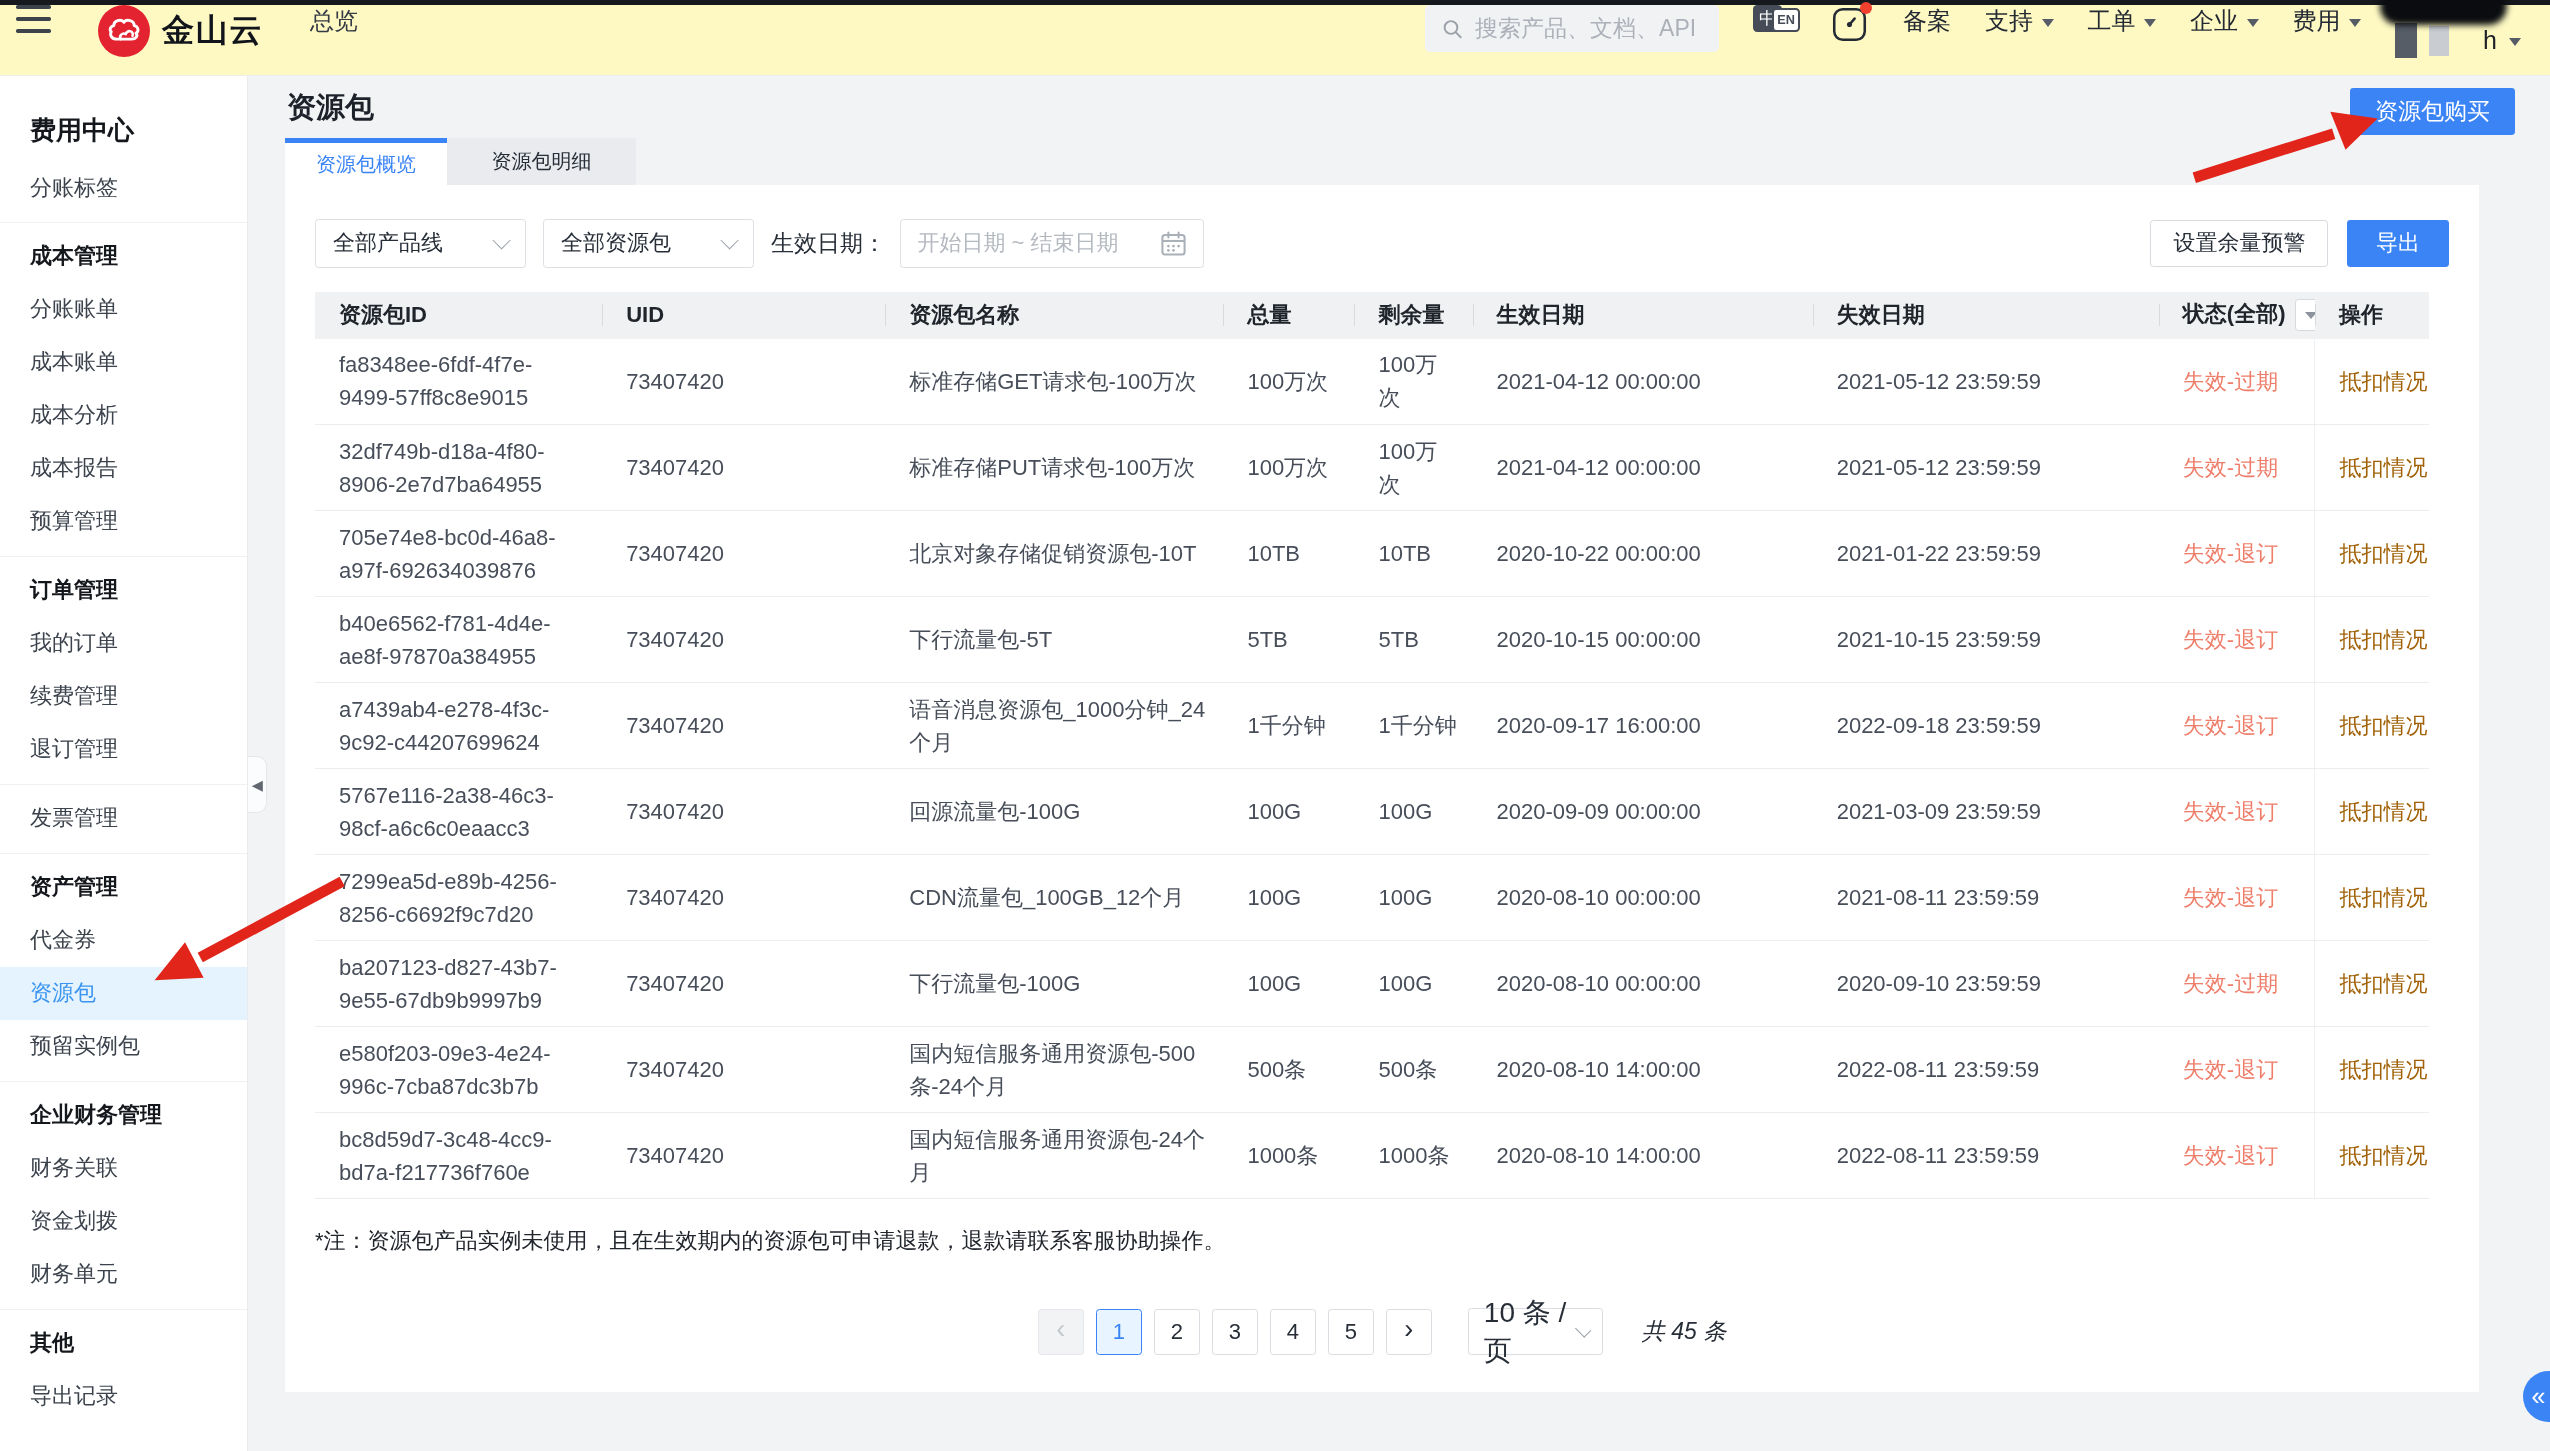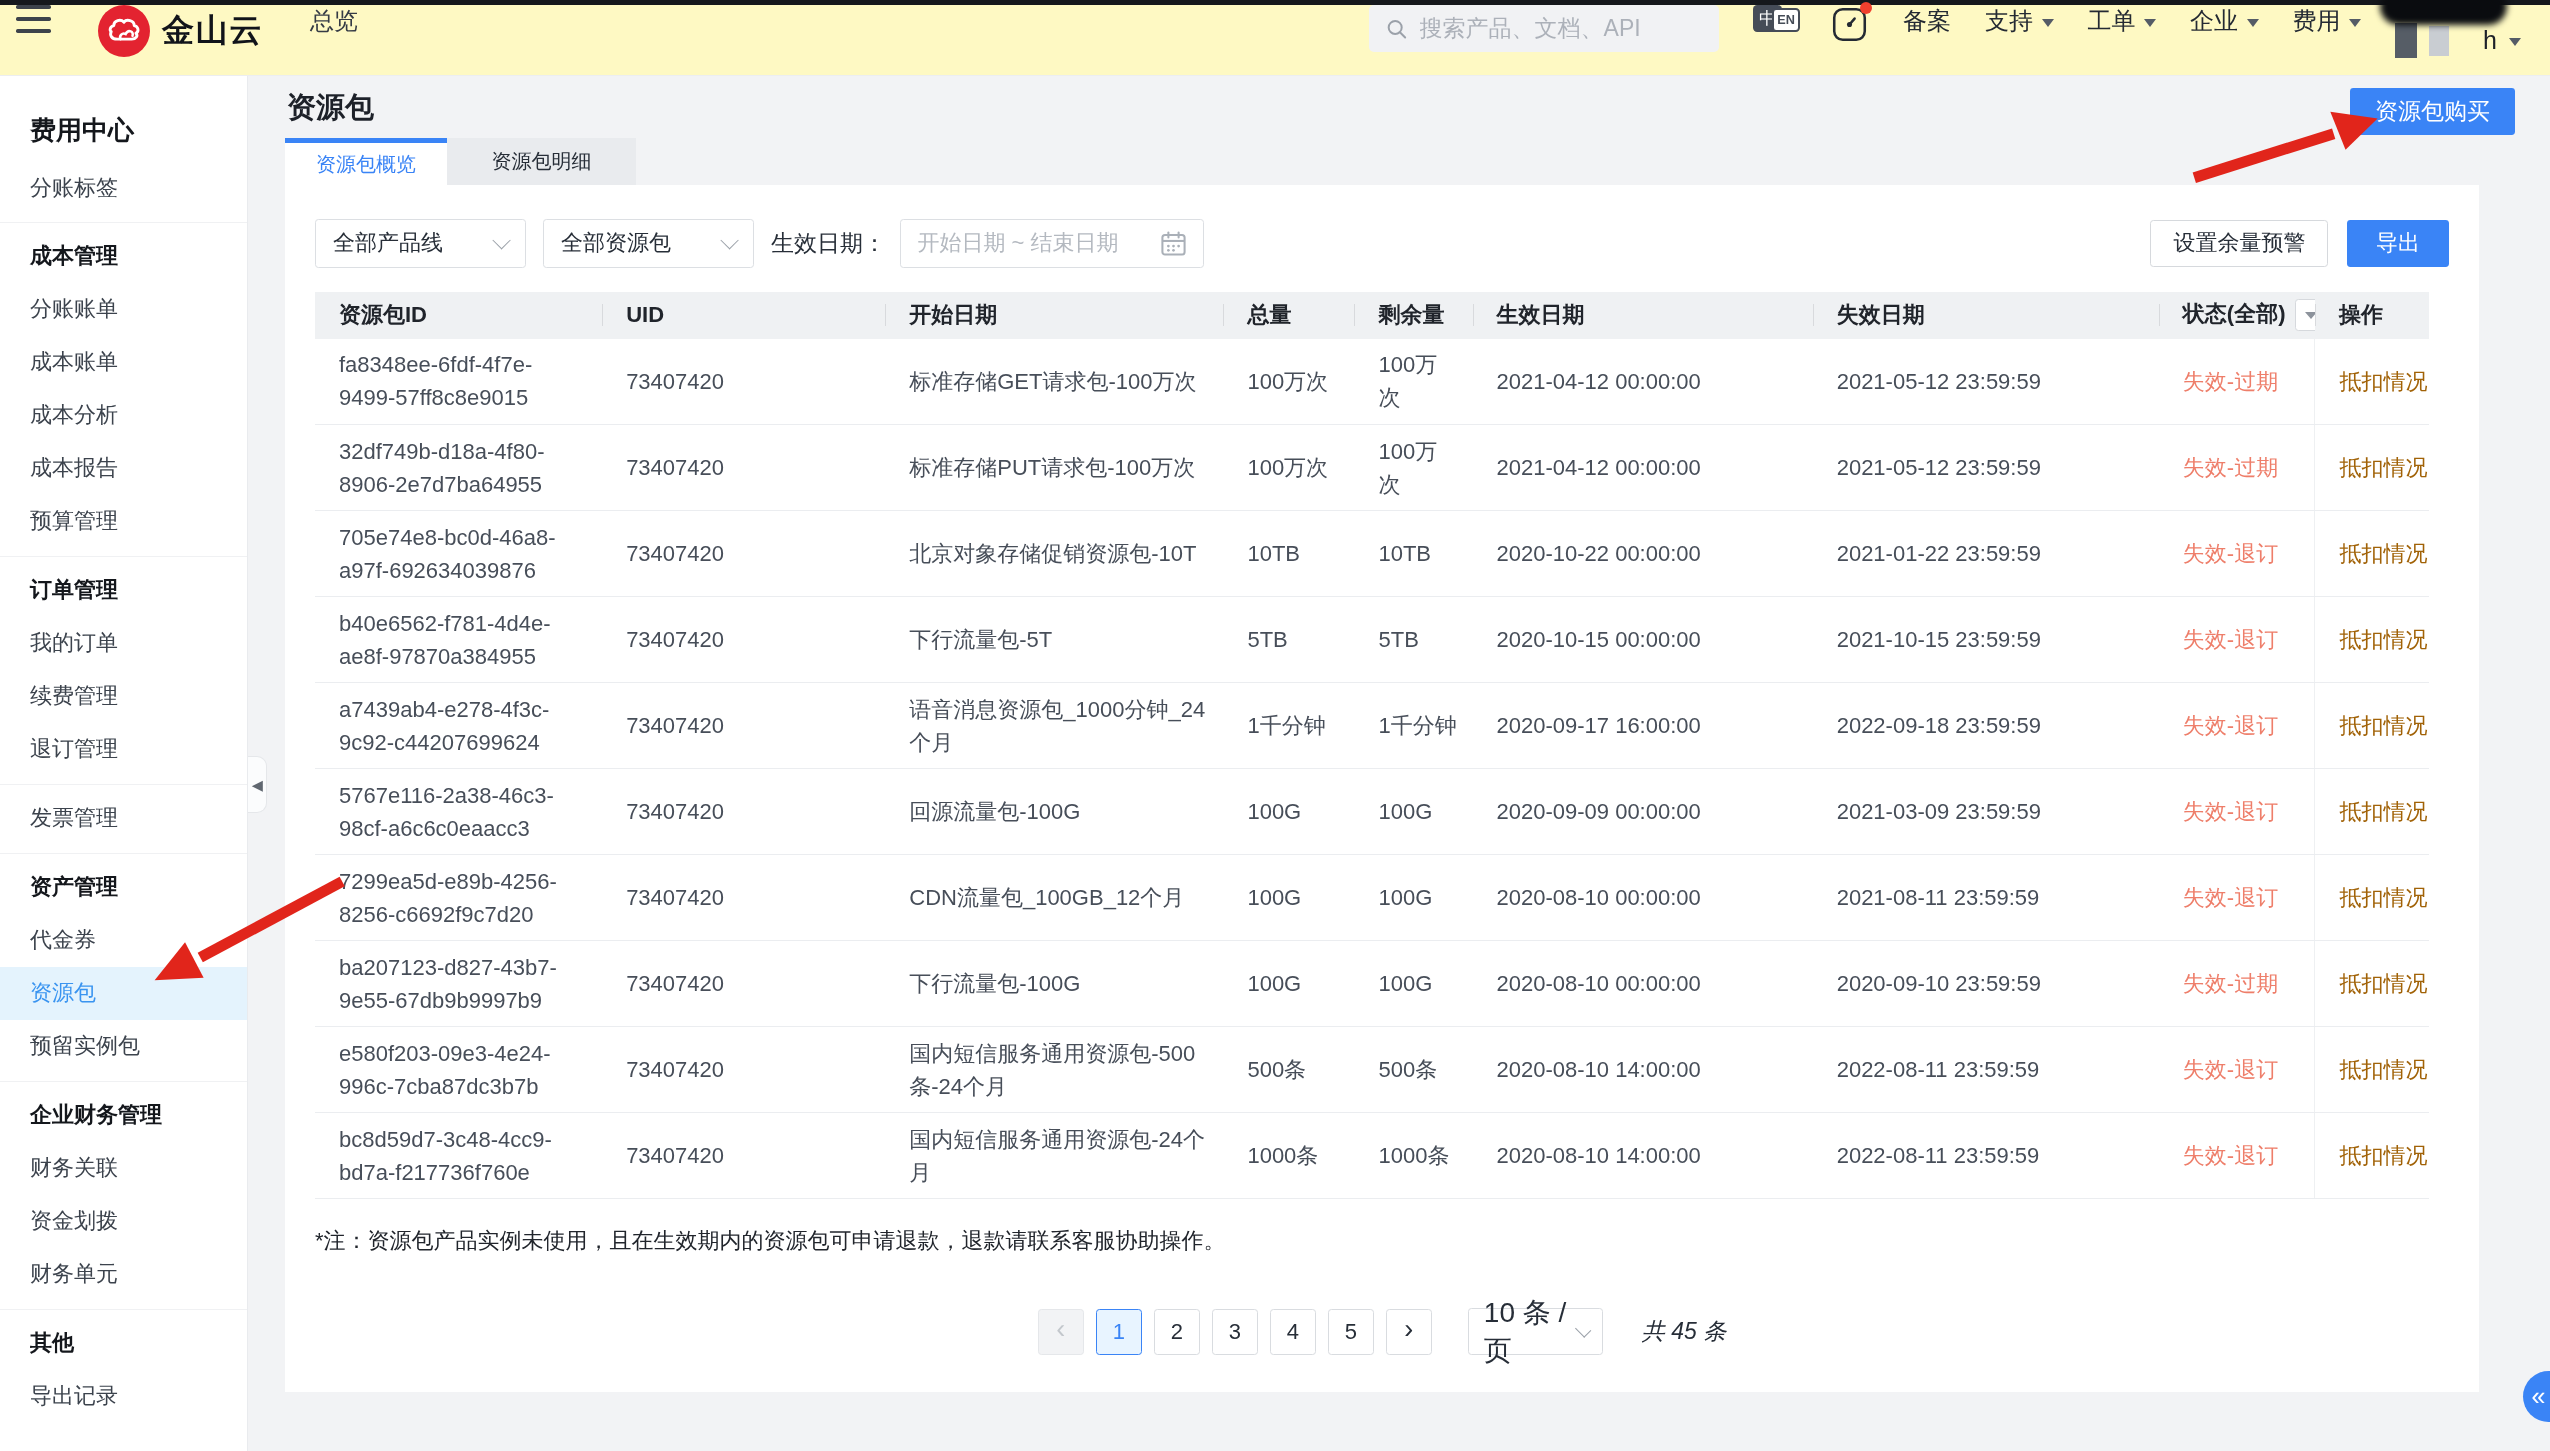--- a/index.html
+++ b/index.html
@@ -11,21 +11,21 @@
 
   
   .topbar { height:71px; background:#fef9c3; display:flex; align-items:flex-start; padding:0 29px 0 16px; border-bottom:0.8px solid #eceef0; position:relative; z-index:10; }
   .hamburger { width:35px; display:flex; flex-direction:column; gap:7.6px; cursor:pointer; }
   .hamburger i { display:block; height:4.2px; background:#3d434b; border-radius:1.7px; }
   .logo { display:flex; align-items:center; margin-left:47px; }
   .logo-circle { width:52px; height:52px; border-radius:50%; background:#e32330; display:flex; align-items:center; justify-content:center; }
   .brand { font-size:32px; font-weight:700; color:#11141a; margin-left:12px; letter-spacing:1.7px; }
   .overview { margin-left:47px; font-size:24px; color:#353b45; cursor:pointer; }
 
-  .gsearch { margin-left:auto; width:350px; height:47px; background:#f1f2f4; border-radius:5px; display:flex; align-items:center; padding:0 17px; gap:12px; }
+  .gsearch { margin-left:auto; width:294px; height:47px; background:#f1f2f4; border-radius:5px; display:flex; align-items:center; padding:0 17px; gap:12px; }
   .gsearch input { border:none; background:transparent; outline:none; font-size:23px; color:#333; width:100%; font-family:inherit; }
   .gsearch input::placeholder { color:#acb1b9; }
 
   .tb-item { margin-left:34px; display:flex; align-items:center; font-size:24px; color:#242a33; gap:8.5px; cursor:pointer; white-space:nowrap; }
   .caret-down { width:0; height:0; border-left:6.8px solid transparent; border-right:6.8px solid transparent; border-top:8.5px solid #555c66; margin-top:3.4px; }
 
   .trans-icon { position:relative; width:47px; height:39px; }
   .trans-icon .zh { position:absolute; left:0; top:0; width:29px; height:27px; background:#454c57; color:#fff; font-size:17px; border-radius:4.2px; display:flex; align-items:center; justify-content:center; }
   .trans-icon .en { position:absolute; right:0; bottom:12px; width:28px; height:24.5px; background:#fff; border:2.5px solid #454c57; border-radius:4.2px; font-size:12.7px; font-weight:700; color:#454c57; display:flex; align-items:center; justify-content:center; }
 
@@ -262,21 +262,21 @@
           <col style="width:118px">
           <col style="width:340px">
           <col style="width:346px">
           <col style="width:156px">
           <col style="width:114px">
       </colgroup>
       <thead>
         <tr>
           <th>资源包ID</th>
           <th>UID</th>
-          <th>开始日期</th>
+          <th>资源包名称</th>
           <th>总量</th>
           <th>剩余量</th>
           <th>生效日期</th>
           <th>失效日期</th>
           <th><span>状态(全部)</span><span class="status-filter">
                 <span class="tri-down"></span>
               </span></th>
           <th>操作</th>
         </tr>
       </thead>

